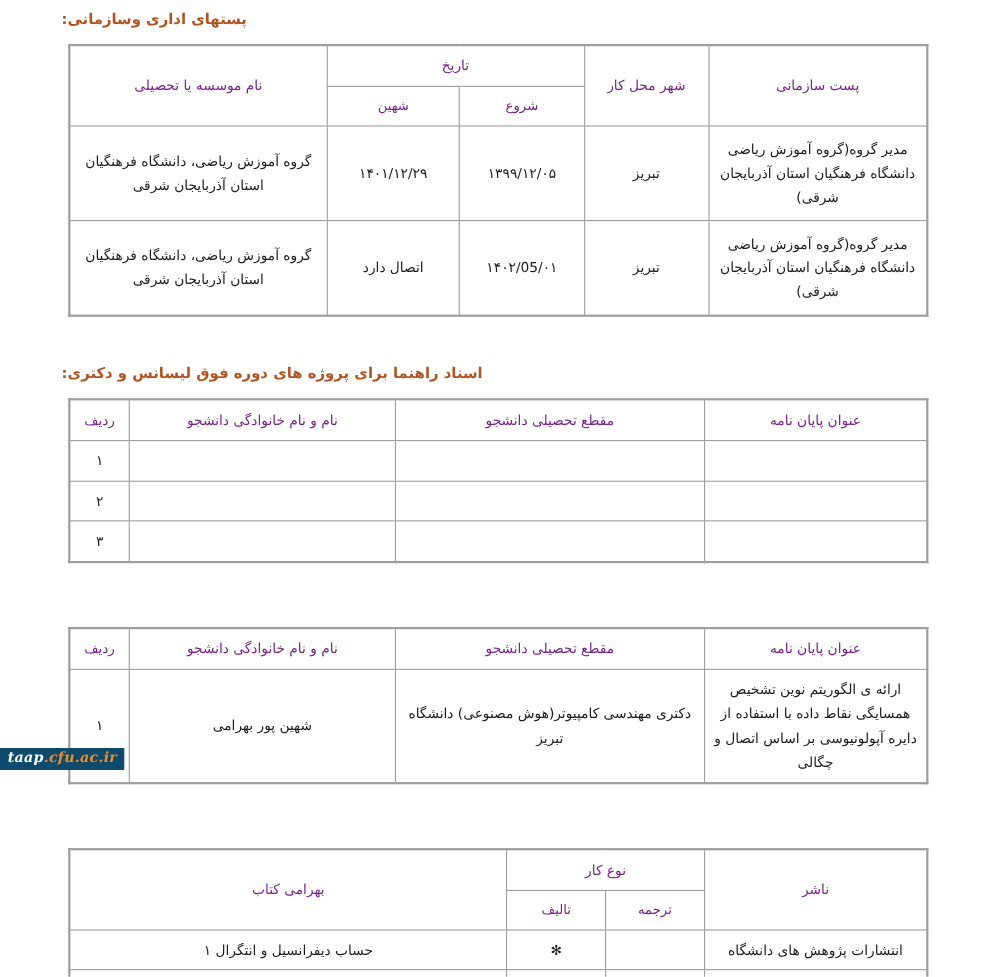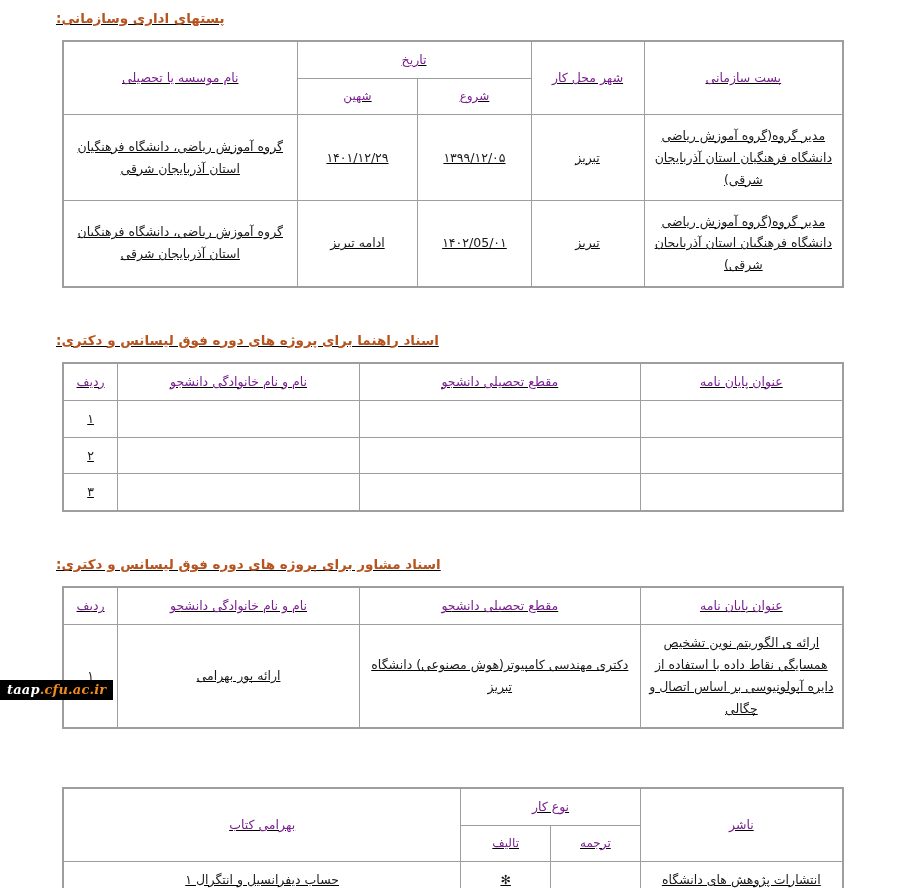--- a/index.html
+++ b/index.html
@@ -14,21 +14,20 @@
     font-family: "DejaVu Sans", "Liberation Sans", sans-serif;
     direction: rtl;
     overflow: hidden;
   }
 
   .page {
     position: relative;
     width: 900px;
     height: 708px;
     box-sizing: border-box;
-    text-decoration: underline;
   }
 
   
   .section-heading {
     color: #b5541f;
     font-weight: bold;
     font-size: 13.5px;
     text-align: left;
     padding-left: 56px;
     direction: rtl;
@@ -84,21 +83,21 @@
   
   .gap-lg { height: 44px; }
   .gap-sm { height: 14px; }
   .gap-xs { height: 10px; }
 
   
   .watermark {
     position: absolute;
     left: 0;
     bottom: 8px;
-    background: #000000;
+    background: #0c4a6e;
     padding: 2px 7px 3px 7px;
     font-family: "DejaVu Serif", "Liberation Serif", serif;
     font-style: italic;
     font-weight: bold;
     font-size: 13px;
     direction: ltr;
     letter-spacing: 0.2px;
     white-space: nowrap;
   }
   .watermark .wm-a { color: #ffffff; }
@@ -141,21 +140,21 @@
           <td>مدیر گروه(گروه آموزش ریاضی دانشگاه فرهنگیان استان آذربایجان شرقی)</td>
           <td>تبریز</td>
           <td class="num">۱۳۹۹/۱۲/۰۵</td>
           <td class="num">۱۴۰۱/۱۲/۲۹</td>
           <td>گروه آموزش ریاضی، دانشگاه فرهنگیان استان آذربایجان شرقی</td>
         </tr>
         <tr style="height:86px">
           <td>مدیر گروه(گروه آموزش ریاضی دانشگاه فرهنگیان استان آذربایجان شرقی)</td>
           <td>تبریز</td>
           <td class="num">۱۴۰۲/05/۰۱</td>
-          <td class="num">ادامه تبریز</td>
+          <td class="num">اتصال دارد</td>
           <td>گروه آموزش ریاضی، دانشگاه فرهنگیان استان آذربایجان شرقی</td>
         </tr>
       </tbody>
     </table>
   </div>
 
   <div class="gap-lg"></div>
 
   <div class="section-heading">اسناد راهنما برای پروژه های دوره فوق لیسانس و دکتری:</div>
 
@@ -195,21 +194,20 @@
           <td></td>
           <td></td>
           <td class="num">۳</td>
         </tr>
       </tbody>
     </table>
   </div>
 
   <div class="gap-lg"></div>
 
-  <div class="section-heading">اسناد مشاور برای پروژه های دوره فوق لیسانس و دکتری:</div>
 
   <div class="gap-sm"></div>
 
   <div class="tbl-wrap">
     <table class="cv">
       <colgroup>
         <col style="width:26%">
         <col style="width:36%">
         <col style="width:31%">
         <col style="width:7%">
@@ -219,21 +217,21 @@
           <th>عنوان پایان نامه</th>
           <th>مقطع تحصیلی دانشجو</th>
           <th>نام و نام خانوادگی دانشجو</th>
           <th>ردیف</th>
         </tr>
       </thead>
       <tbody>
         <tr style="height:62px">
           <td class="justify-cell">ارائه ی الگوریتم نوین تشخیص همسایگی نقاط داده با استفاده از دایره آپولونیوسی بر اساس اتصال و چگالی</td>
           <td>دکتری  مهندسی کامپیوتر(هوش مصنوعی) دانشگاه تبریز</td>
-          <td>ارائه پور بهرامی</td>
+          <td>شهین پور بهرامی</td>
           <td class="num">۱</td>
         </tr>
       </tbody>
     </table>
   </div>
 
   <div class="gap-lg"></div>
 
 
   <div class="gap-sm"></div>

